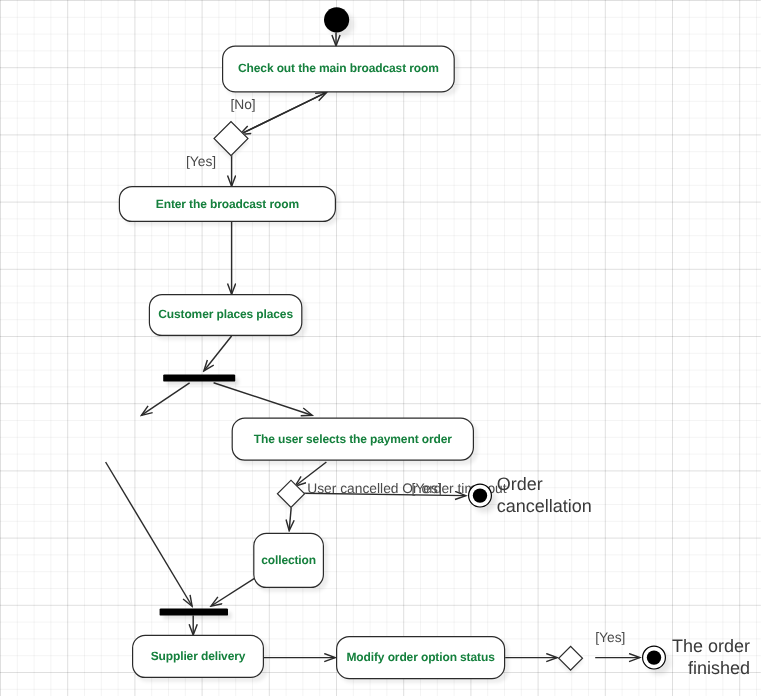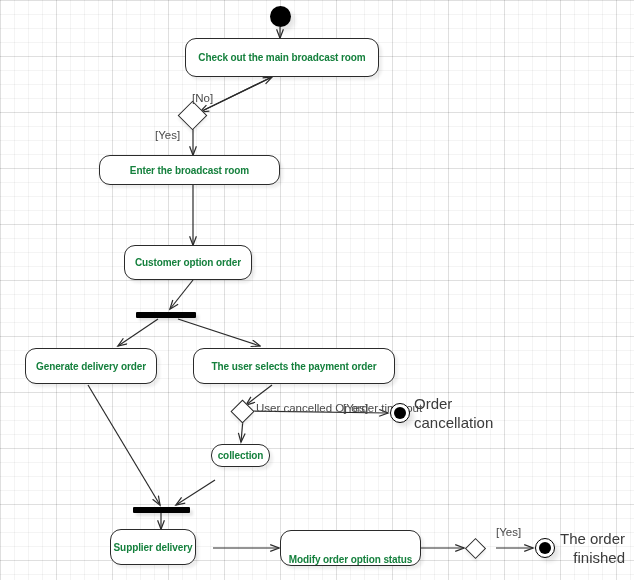--- a/index.html
+++ b/index.html
@@ -150,64 +150,61 @@
   </svg>
 
   <div class="node initial-node" style="left:270px; top:6px; width:21px; height:21px;"></div>
 
   <div class="node action" style="left:185px; top:38px; width:194px; height:39px;">
     <span>Check out the main broadcast room</span>
   </div>
 
   <div class="node decision" style="left:182px; top:105px; width:21px; height:21px;"></div>
 
-  <div class="edge-label" style="left:192px; top:91px;">[No]</div>
+  <div class="edge-label" style="left:192px; top:81px;">[No]</div>
 
   <div class="edge-label" style="left:155px; top:128px;">[Yes]</div>
 
   <div class="node action" style="left:99px; top:155px; width:181px; height:30px;justify-content:center;">
     <span>Enter the broadcast room</span>
   </div>
 
   <div class="node action" style="left:124px; top:245px; width:128px; height:35px;">
-    <span>Customer option order</span>
+    <span>Customer places places</span>
   </div>
 
   <div class="node bar" style="left:136px; top:312px; width:60px; height:6px;"></div>
 
-  <div class="node action" style="left:25px; top:348px; width:132px; height:36px;">
-    <span>Generate delivery order</span>
-  </div>
 
   <div class="node action" style="left:193px; top:348px; width:202px; height:36px;">
     <span>The user selects the payment order</span>
   </div>
 
   <div class="node decision" style="left:234px; top:403px; width:17px; height:17px;"></div>
 
   <div class="edge-label" style="left:256px; top:401px;">User cancelled
 Or order time out</div>
 
   <div class="edge-label" style="left:343px; top:401px;">[Yes]</div>
 
   <div class="node final-node" style="left:390px; top:403px; width:20px; height:20px;"></div>
   <div class="note-label" style="left:414px; top:395px;">Order
 cancellation</div>
 
-  <div class="node action" style="left:211px; top:444px; width:59px; height:23px;">
+  <div class="node action" style="left:211px; top:444px; width:59px; height:46px;">
     <span>collection</span>
   </div>
 
   <div class="node bar" style="left:133px; top:507px; width:57px; height:6px;"></div>
 
-  <div class="node action" style="left:110px; top:529px; width:86px; height:36px;">
+  <div class="node action" style="left:110px; top:529px; width:110px; height:36px;">
     <span>Supplier delivery</span>
   </div>
 
-  <div class="node action" style="left:280px; top:530px; width:141px; height:36px;align-items:flex-end;">
+  <div class="node action" style="left:280px; top:530px; width:141px; height:36px;">
     <span>Modify order option status</span>
   </div>
 
   <div class="node decision" style="left:468px; top:541px; width:15px; height:15px;"></div>
 
   <div class="edge-label" style="left:496px; top:525px;">[Yes]</div>
 
   <div class="node final-node" style="left:535px; top:538px; width:20px; height:20px;"></div>
   <div class="note-label" style="left:560px; top:530px;text-align:right;">The order
 finished</div>

